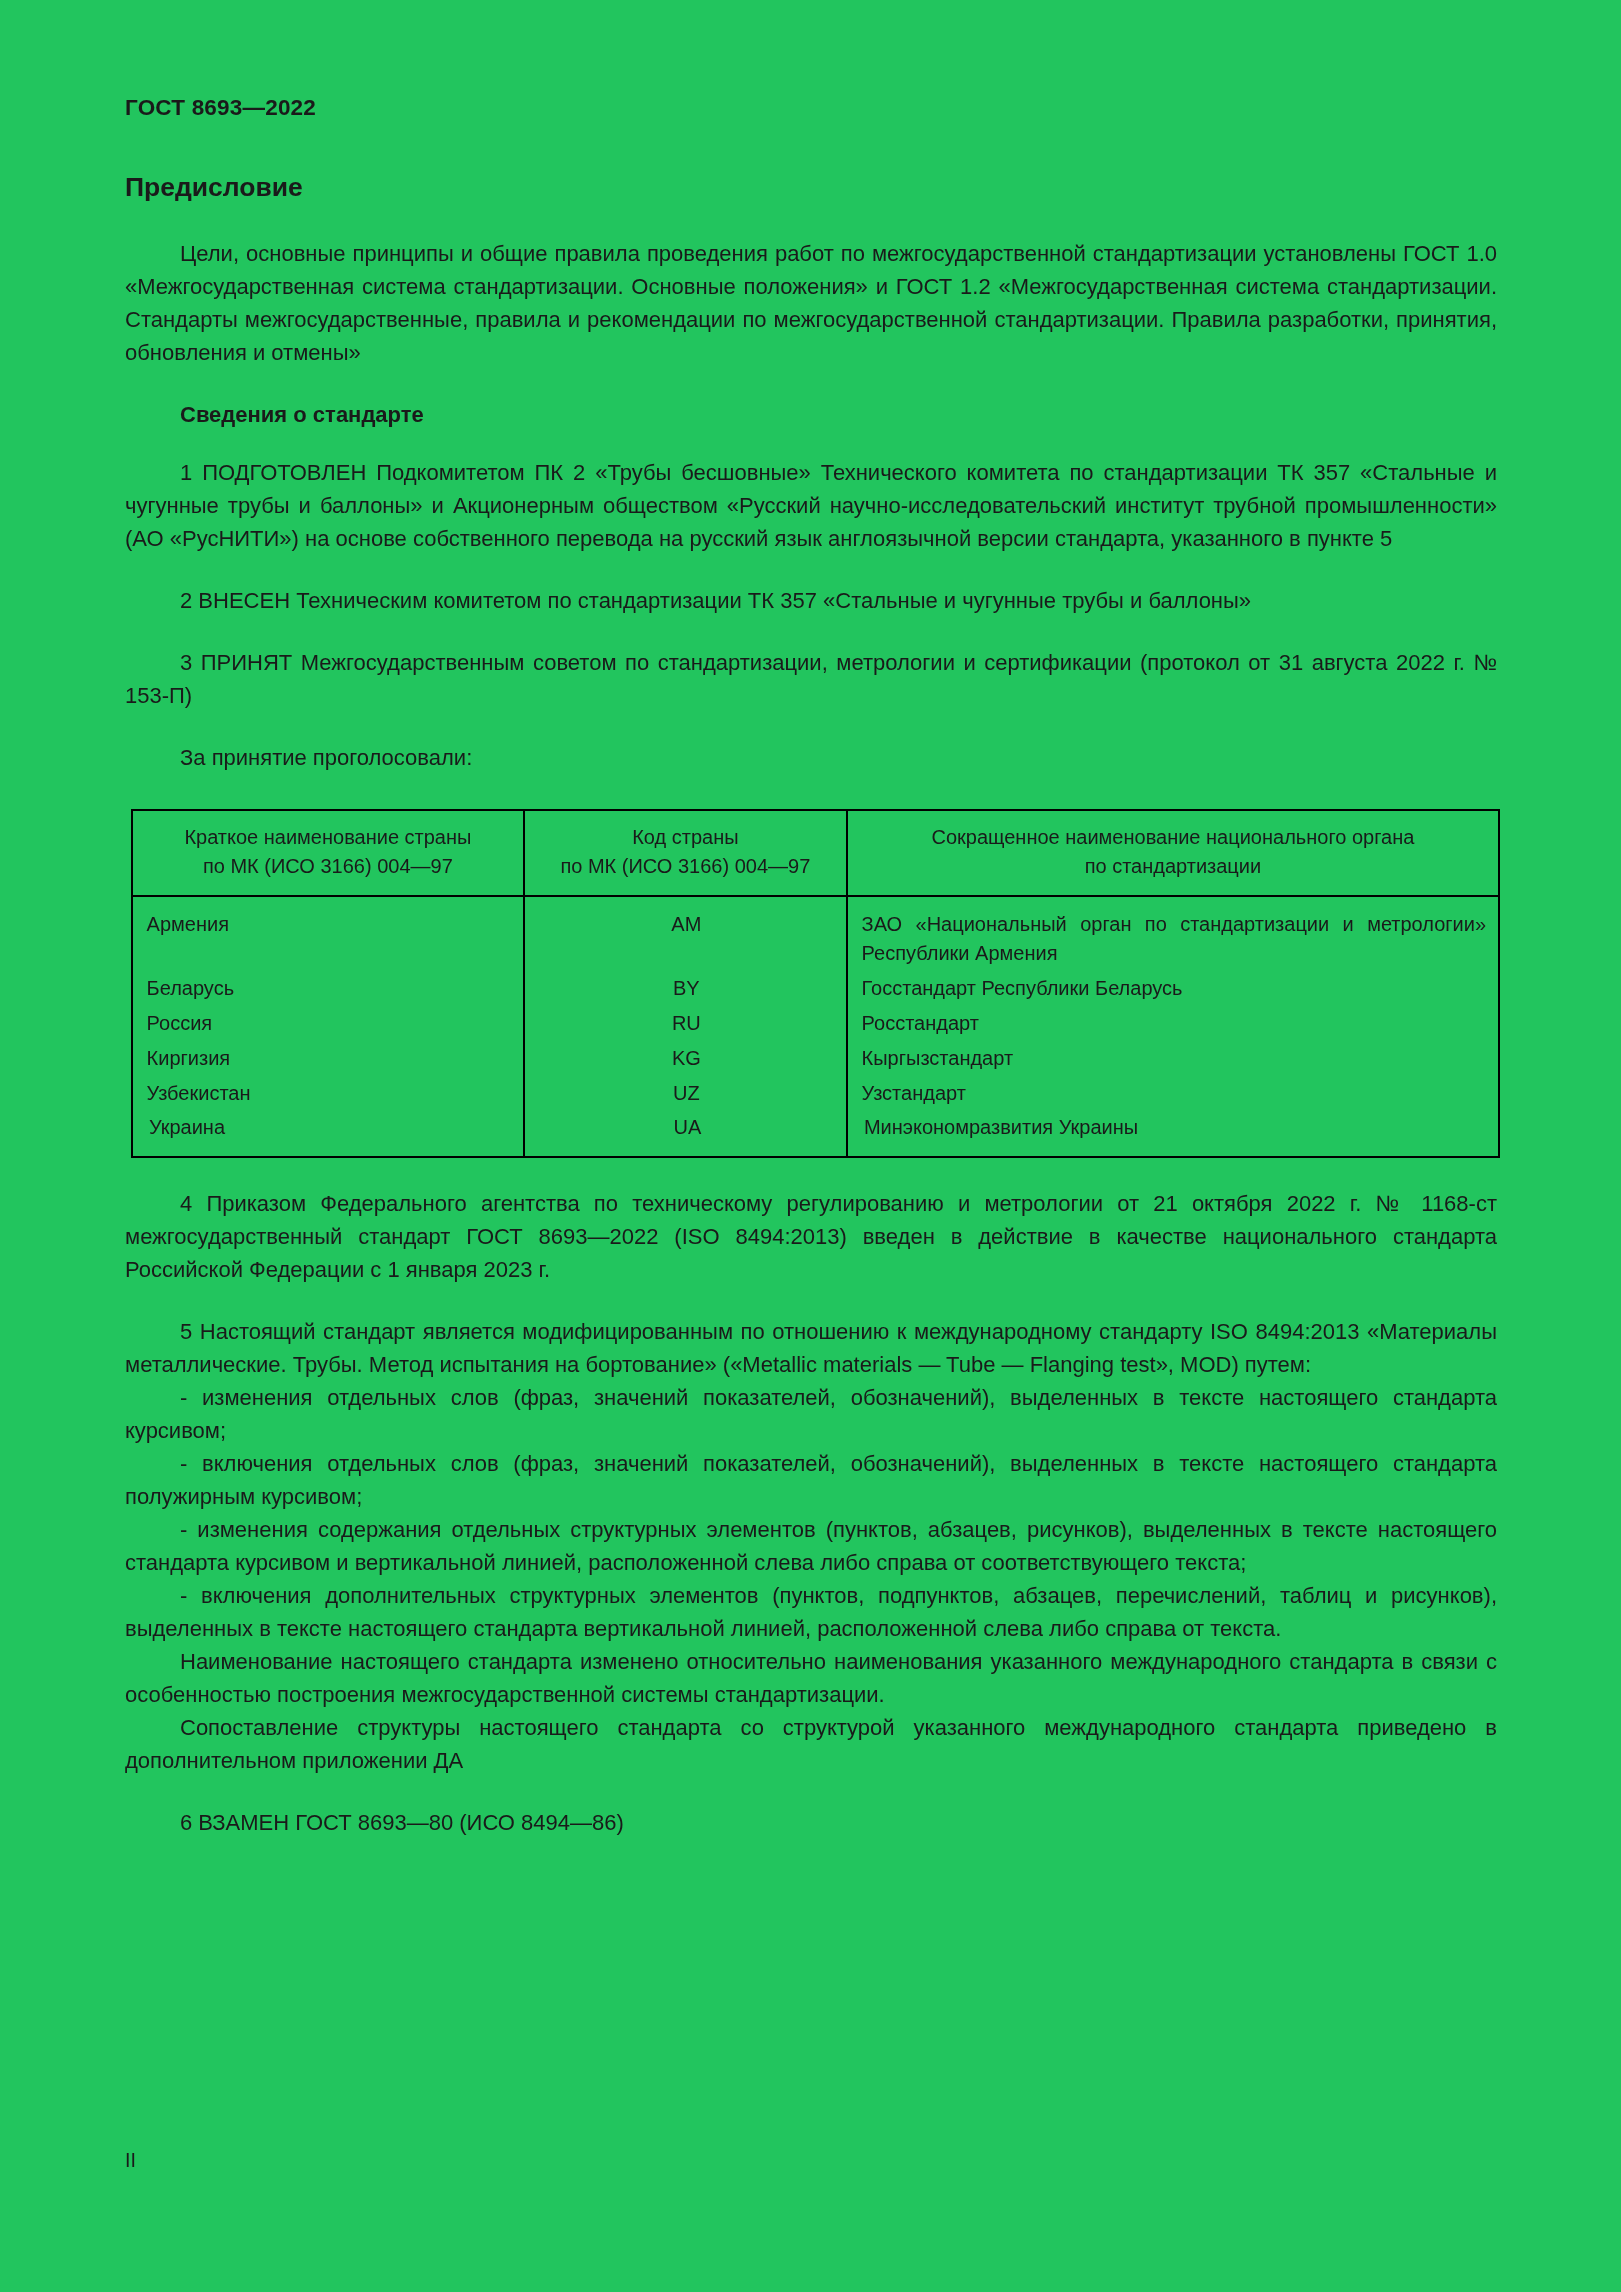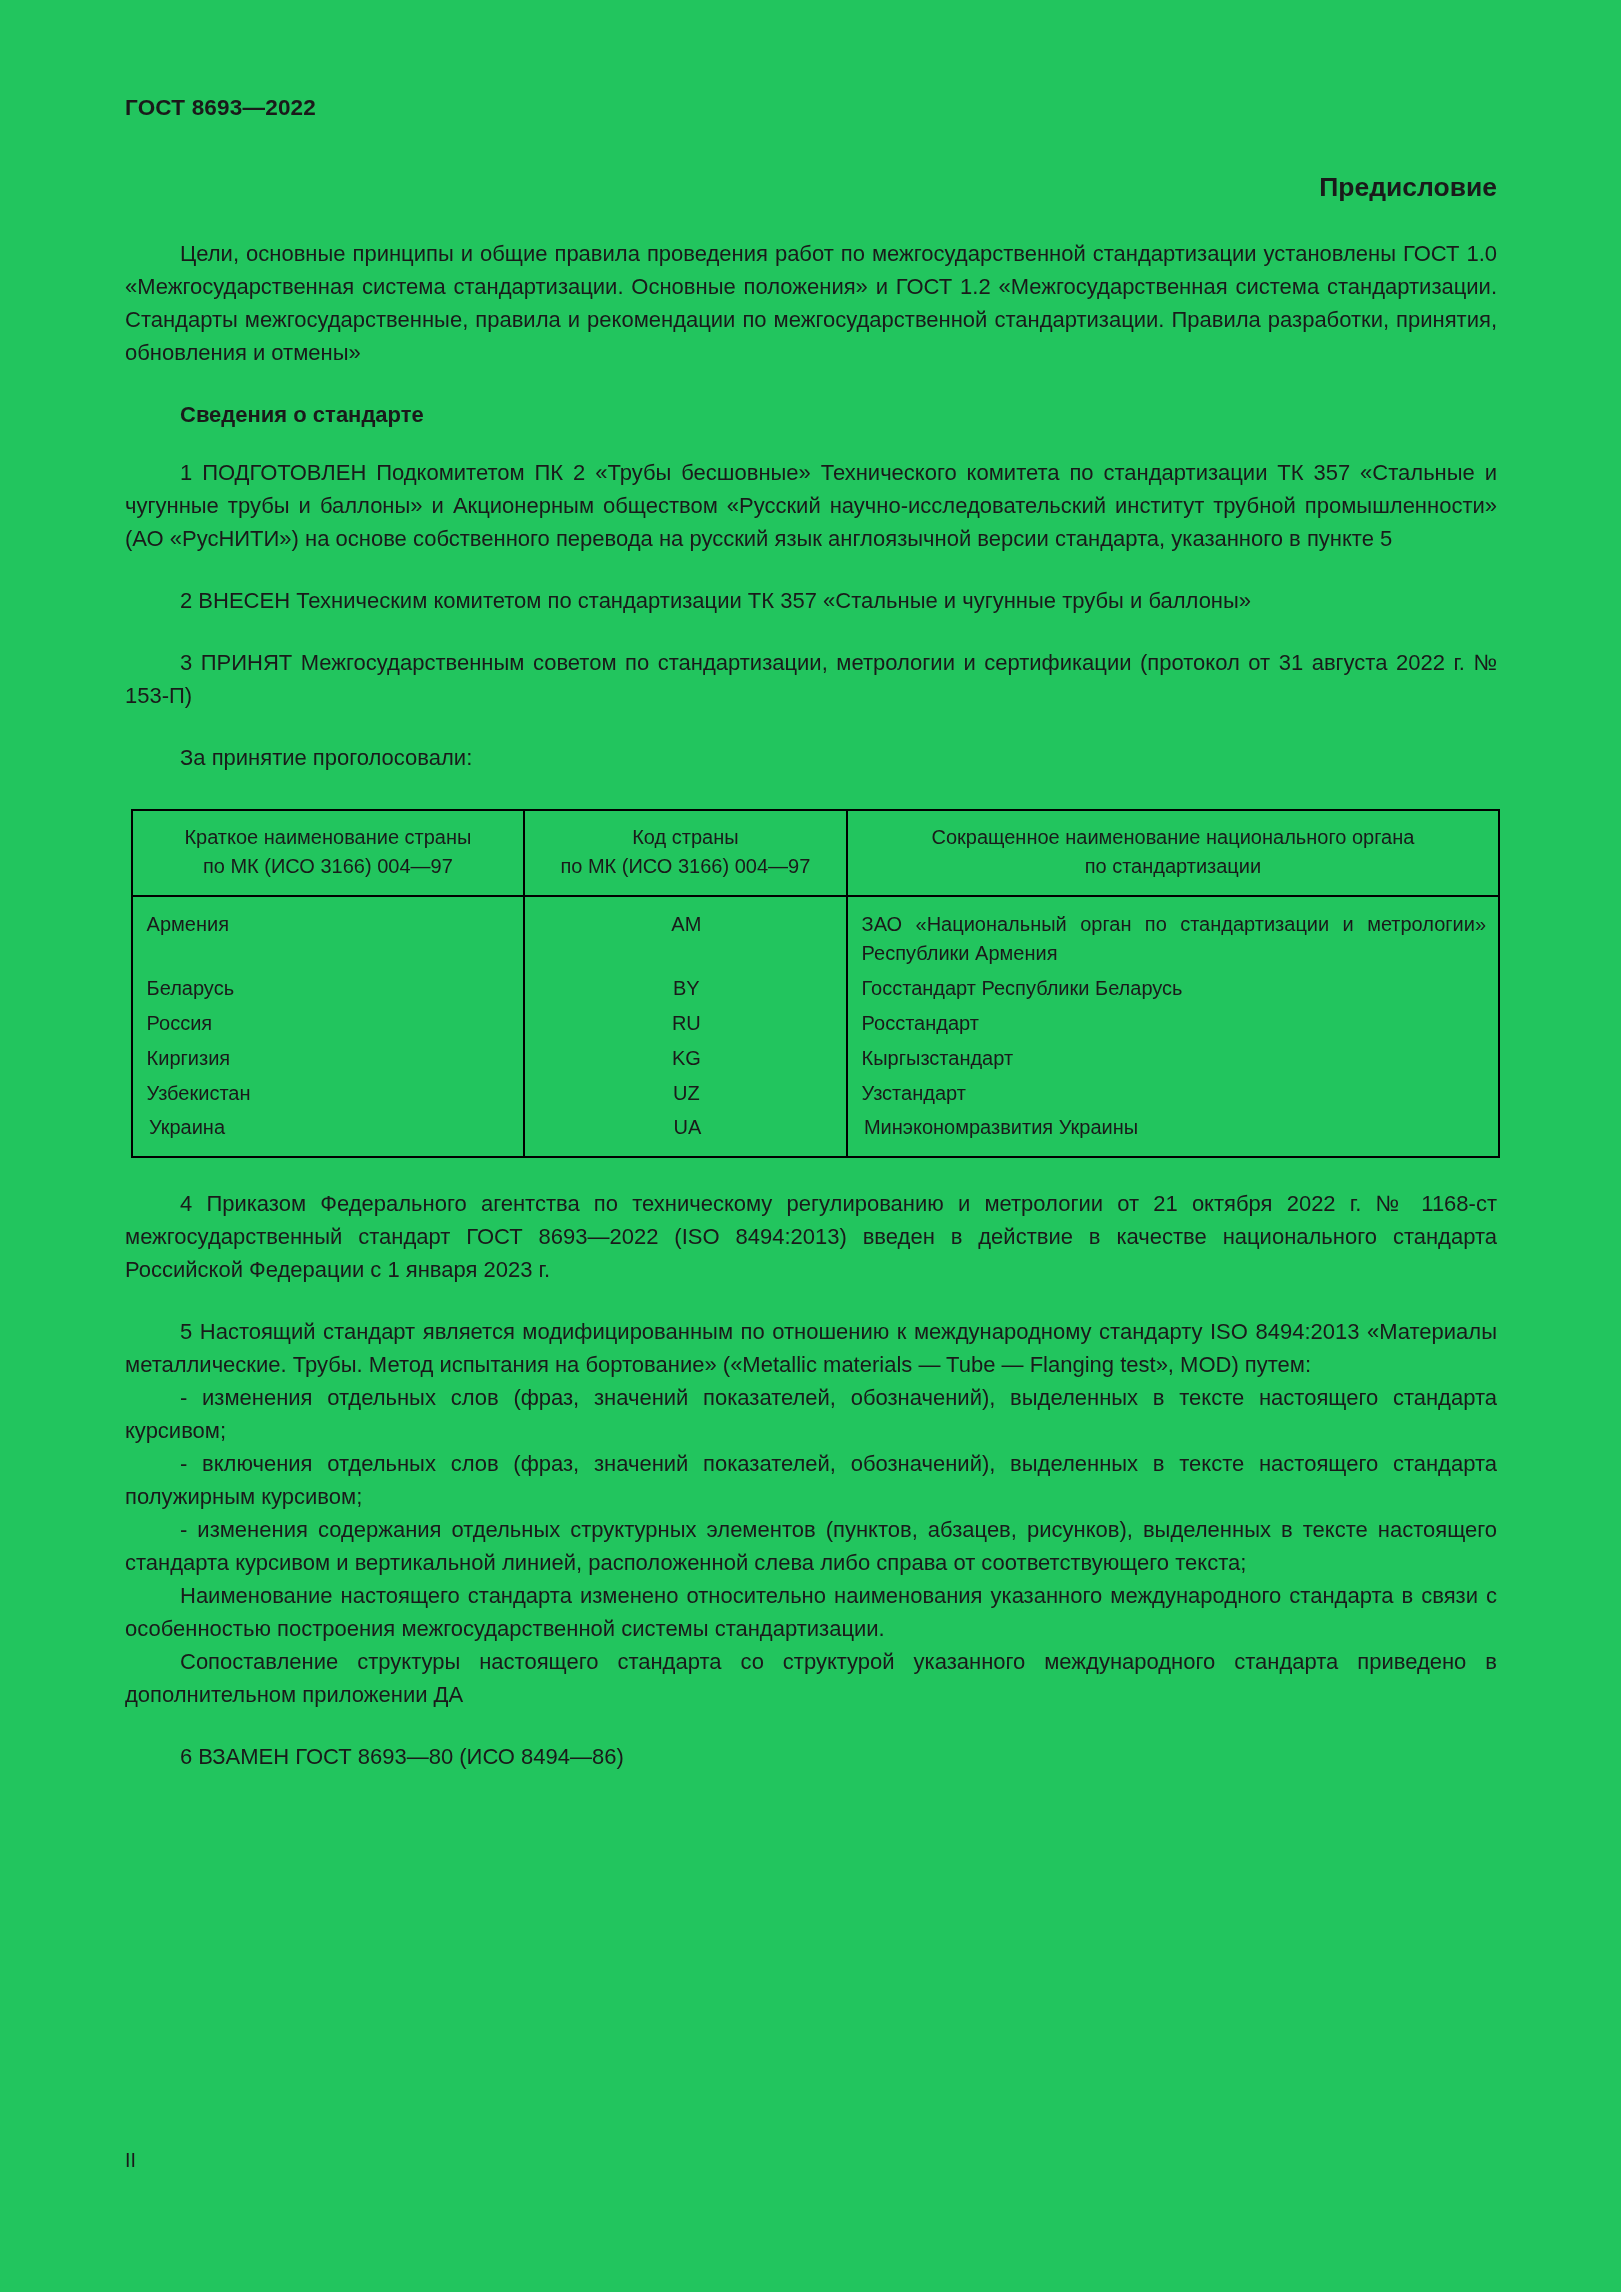--- a/index.html
+++ b/index.html
@@ -27,21 +27,21 @@
     width: 1372px;
   }
   .running-head {
     font-size: 22.5px;
     font-weight: bold;
     letter-spacing: 0.2px;
     margin: 0 0 51px 0;
     line-height: 1.2;
   }
   .doc-title {
-    text-align: right;
+    text-align: left;
     font-size: 26.5px;
     font-weight: bold;
     margin: 0 0 33px 0;
     line-height: 1.2;
   }
   p.body-text {
     font-size: 22px;
     line-height: 33px;
     text-align: justify;
     text-justify: inter-word;
@@ -185,20 +185,21 @@
       </tbody>
     </table>
 
     <p class="body-text indent gap-lg">4  Приказом Федерального агентства по техническому регулированию и метрологии от 21 октября 2022 г. № 1168-ст межгосударственный стандарт ГОСТ 8693—2022 (ISO 8494:2013) введен в действие в качестве национального стандарта Российской Федерации с 1 января 2023 г.</p>
 
     <p class="body-text indent gap-lg">5  Настоящий стандарт является модифицированным по отношению к международному стандарту ISO 8494:2013 «Материалы металлические. Трубы. Метод испытания на бортование» («Metallic materials — Tube — Flanging test», MOD) путем:</p>
 
     <p class="body-text bullet-line">- изменения отдельных слов (фраз, значений показателей, обозначений), выделенных в тексте настоящего стандарта курсивом;</p>
     <p class="body-text bullet-line">- включения отдельных слов (фраз, значений показателей, обозначений), выделенных в тексте настоящего стандарта полужирным курсивом;</p>
     <p class="body-text bullet-line">- изменения содержания отдельных структурных элементов (пунктов, абзацев, рисунков), выделенных в тексте настоящего стандарта курсивом и вертикальной линией, расположенной слева либо справа от соответствующего текста;</p>
+    <p class="body-text bullet-line">- включения дополнительных структурных элементов (пунктов, подпунктов, абзацев, перечислений, таблиц и рисунков), выделенных в тексте настоящего стандарта вертикальной линией, расположенной слева либо справа от текста.</p>
 
     <p class="body-text indent">Наименование настоящего стандарта изменено относительно наименования указанного международного стандарта в связи с особенностью построения межгосударственной системы стандартизации.</p>
     <p class="body-text indent">Сопоставление структуры настоящего стандарта со структурой указанного международного стандарта приведено в дополнительном приложении ДА</p>
 
     <p class="body-text indent gap-lg no-justify">6  ВЗАМЕН ГОСТ 8693—80 (ИСО 8494—86)</p>
 
   </div>
 
   <div class="page-number">II</div>
 </div>

